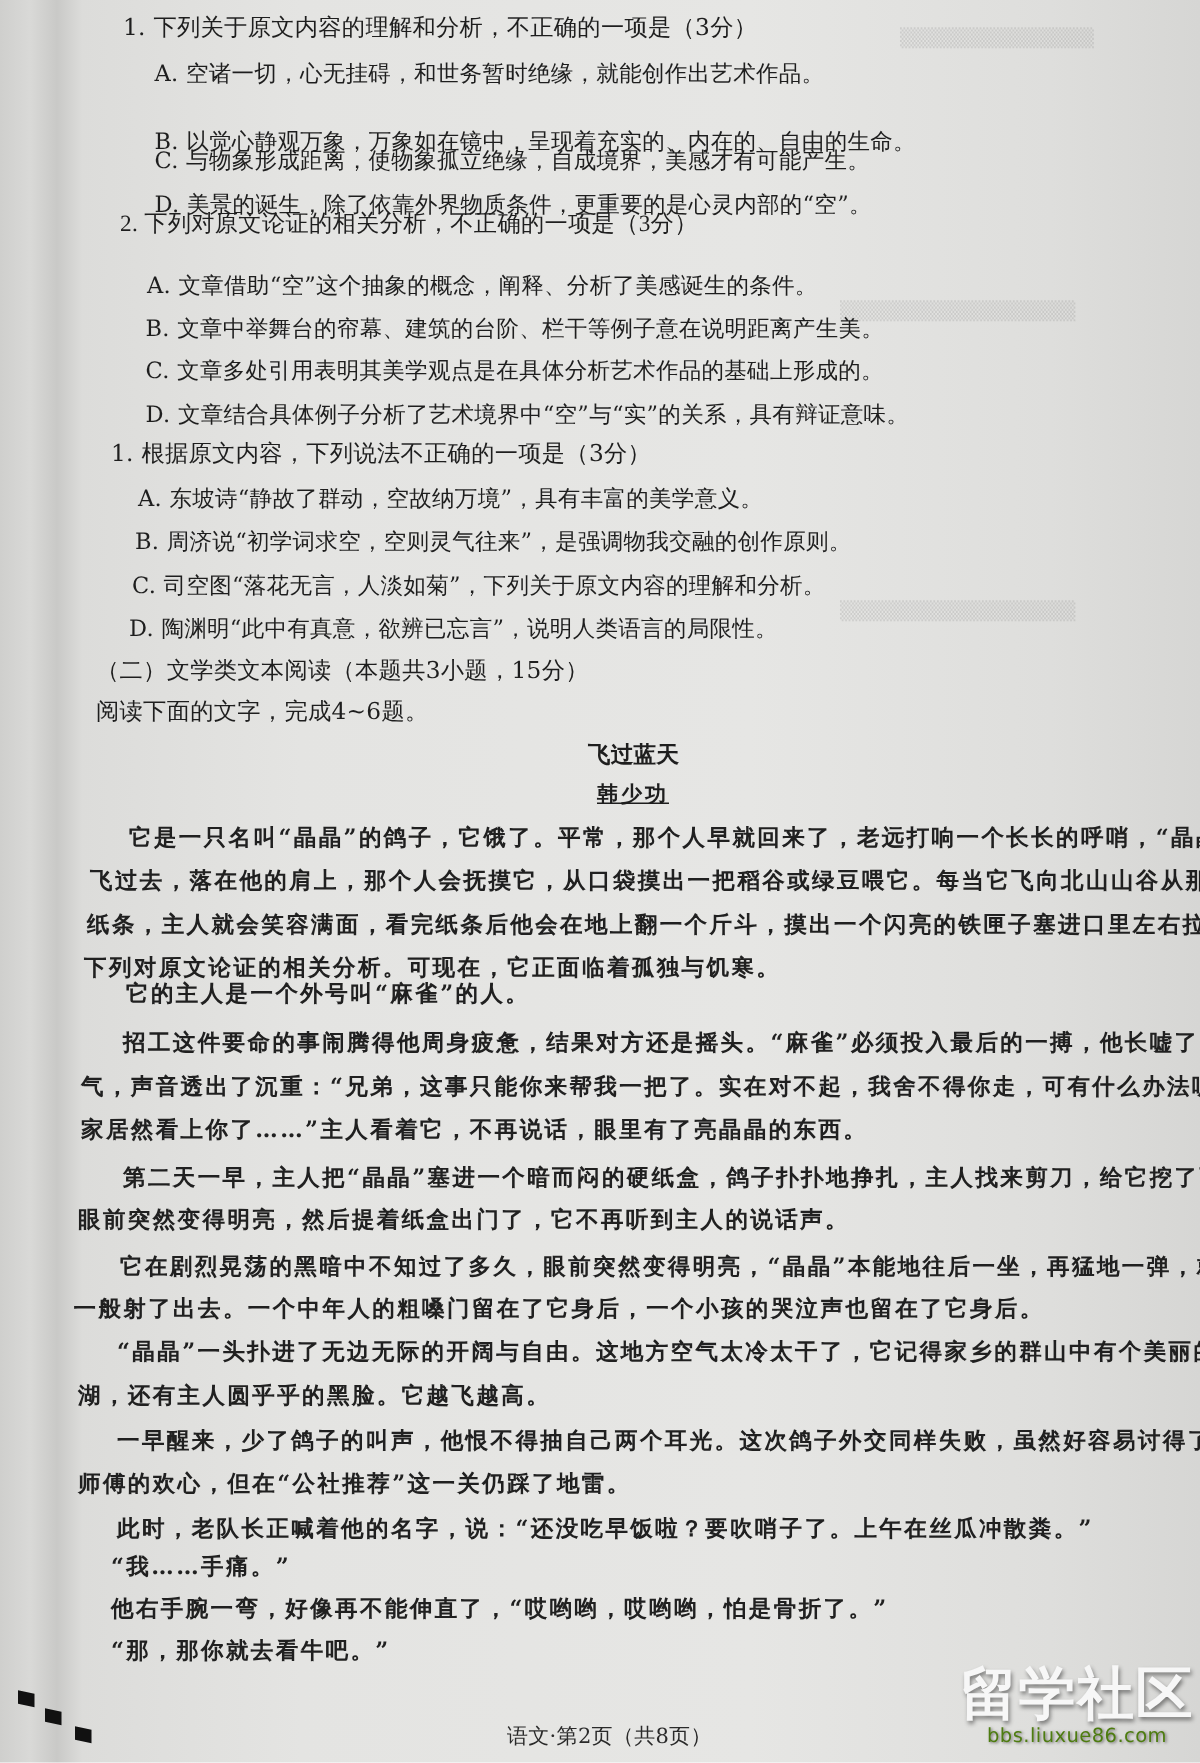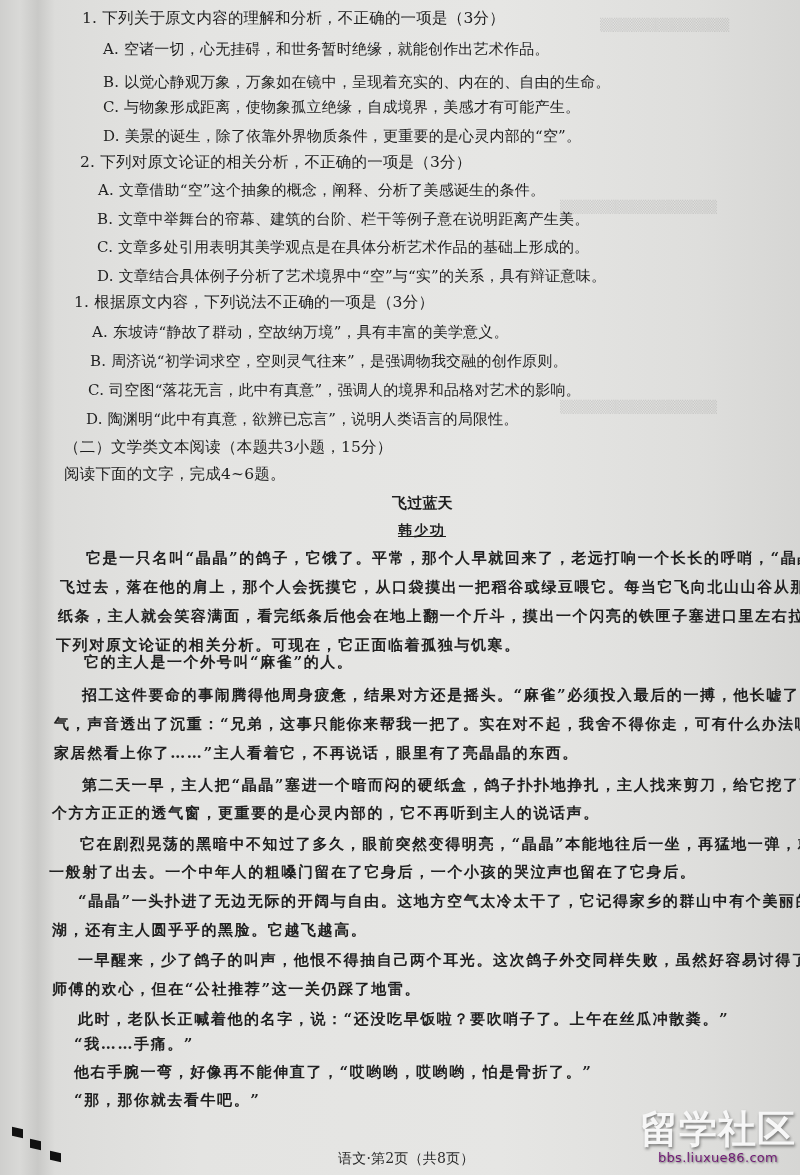--- a/index.html
+++ b/index.html
@@ -13,66 +13,66 @@
   .line { position: absolute; white-space: nowrap; font-size: 15.5px; line-height: 20px; letter-spacing: 0.2px; }
   .q { font-size: 15.5px; }
   .opt { font-size: 15px; }
   .body-text { font-size: 15px; letter-spacing: 1.6px; font-weight: bold; color: #202020; }
   .title { font-weight: bold; font-size: 15px; }
   .author { font-size: 14px; font-weight: bold; letter-spacing: 2px; text-decoration: underline; }
   .footer { font-size: 14px; color: #2a2a2a; }
   .mark { position: absolute; width: 11px; height: 9px; background: #111; transform: skewY(12deg); }
   .watermark { position: absolute; left: 640px; top: 1108px; width: 160px; height: 60px; }
   .wm-cn { position: absolute; left: 0; top: 0; font-family: "DejaVu Sans", sans-serif; font-weight: bold; font-size: 38px; color: #f7f7f7; letter-spacing: 1px; text-shadow: 1px 2px 3px rgba(0,0,0,0.45); line-height: 42px; }
-  .wm-url { position: absolute; left: 18px; top: 42px; font-family: "DejaVu Sans", sans-serif; font-size: 13px; color: #701a75; text-shadow: 1px 1px 2px rgba(0,0,0,0.5); letter-spacing: 0.3px; }
+  .wm-url { position: absolute; left: 18px; top: 42px; font-family: "DejaVu Sans", sans-serif; font-size: 13px; color: #4d7c0f; text-shadow: 1px 1px 2px rgba(0,0,0,0.5); letter-spacing: 0.3px; }
   .ghost { position: absolute; white-space: nowrap; font-size: 12px; color: rgba(60,60,60,0.13); }
 </style>
 </head>
 <body>
 
 <div class="page">
 
   <div class="ghost" style="left:600px;top:18px;">▒▒▒▒▒▒▒▒▒▒▒▒▒▒</div>
   <div class="ghost" style="left:560px;top:200px;">▒▒▒▒▒▒▒▒▒▒▒▒▒▒▒▒▒</div>
   <div class="ghost" style="left:560px;top:400px;">▒▒▒▒▒▒▒▒▒▒▒▒▒▒▒▒▒</div>
 
   <div class="line q" style="left:82px;top:8px;">1. 下列关于原文内容的理解和分析，不正确的一项是（3分）</div>
   <div class="line opt" style="left:103px;top:39px;">A. 空诸一切，心无挂碍，和世务暂时绝缘，就能创作出艺术作品。</div>
-  <div class="line opt" style="left:103px;top:72px;text-align:center;">B. 以觉心静观万象，万象如在镜中，呈现着充实的、内在的、自由的生命。</div>
+  <div class="line opt" style="left:103px;top:84px;text-align:center;">B. 以觉心静观万象，万象如在镜中，呈现着充实的、内在的、自由的生命。</div>
   <div class="line opt" style="left:103px;top:97px;">C. 与物象形成距离，使物象孤立绝缘，自成境界，美感才有可能产生。</div>
   <div class="line opt" style="left:103px;top:126px;">D. 美景的诞生，除了依靠外界物质条件，更重要的是心灵内部的“空”。</div>
 
-  <div class="line q" style="left:80px;top:152px;">2. 下列对原文论证的相关分析，不正确的一项是（3分）</div>
+  <div class="line q" style="left:80px;top:140px;font-family:Liberation Serif, serif;">2. 下列对原文论证的相关分析，不正确的一项是（3分）</div>
   <div class="line opt" style="left:98px;top:180px;">A. 文章借助“空”这个抽象的概念，阐释、分析了美感诞生的条件。</div>
   <div class="line opt" style="left:97px;top:237px;">C. 文章多处引用表明其美学观点是在具体分析艺术作品的基础上形成的。</div>
   <div class="line opt" style="left:97px;top:209px;">B. 文章中举舞台的帘幕、建筑的台阶、栏干等例子意在说明距离产生美。</div>
   <div class="line opt" style="left:97px;top:266px;text-align:right;">D. 文章结合具体例子分析了艺术境界中“空”与“实”的关系，具有辩证意味。</div>
 
   <div class="line q" style="left:74px;top:292px;">1. 根据原文内容，下列说法不正确的一项是（3分）</div>
   <div class="line opt" style="left:92px;top:322px;">A. 东坡诗“静故了群动，空故纳万境”，具有丰富的美学意义。</div>
   <div class="line opt" style="left:90px;top:351px;">B. 周济说“初学词求空，空则灵气往来”，是强调物我交融的创作原则。</div>
-  <div class="line opt" style="left:88px;top:380px;">C. 司空图“落花无言，此中有真意”，强调人的境界和品格对艺术的影响。</div>
+  <div class="line opt" style="left:88px;top:380px;">C. 司空图“落花无言，人淡如菊”，下列关于原文内容的理解和分析。</div>
   <div class="line opt" style="left:86px;top:409px;">D. 陶渊明“此中有真意，欲辨已忘言”，说明人类语言的局限性。</div>
 
   <div class="line q" style="left:64px;top:437px;">（二）文学类文本阅读（本题共3小题，15分）</div>
   <div class="line q" style="left:64px;top:464px;">阅读下面的文字，完成4~6题。</div>
 
   <div class="line title" style="left:392px;top:493px;">飞过蓝天</div>
   <div class="line author" style="left:398px;top:520px;">韩少功</div>
 
   <div class="line body-text" style="left:86px;top:548px;">它是一只名叫“晶晶”的鸽子，它饿了。平常，那个人早就回来了，老远打响一个长长的呼哨，“晶晶”</div>
   <div class="line body-text" style="left:60px;top:577px;">飞过去，落在他的肩上，那个人会抚摸它，从口袋摸出一把稻谷或绿豆喂它。每当它飞向北山山谷从那里带回</div>
   <div class="line body-text" style="left:58px;top:606px;">纸条，主人就会笑容满面，看完纸条后他会在地上翻一个斤斗，摸出一个闪亮的铁匣子塞进口里左右拉动，奇</div>
   <div class="line body-text" style="left:56px;top:635px;">下列对原文论证的相关分析。可现在，它正面临着孤独与饥寒。</div>
   <div class="line body-text" style="left:84px;top:652px;">它的主人是一个外号叫“麻雀”的人。</div>
   <div class="line body-text" style="left:82px;top:685px;">招工这件要命的事闹腾得他周身疲惫，结果对方还是摇头。“麻雀”必须投入最后的一搏，他长嘘了一口</div>
   <div class="line body-text" style="left:54px;top:714px;">气，声音透出了沉重：“兄弟，这事只能你来帮我一把了。实在对不起，我舍不得你走，可有什么办法呢？人</div>
   <div class="line body-text" style="left:54px;top:743px;">家居然看上你了……”主人看着它，不再说话，眼里有了亮晶晶的东西。</div>
   <div class="line body-text" style="left:82px;top:775px;">第二天一早，主人把“晶晶”塞进一个暗而闷的硬纸盒，鸽子扑扑地挣扎，主人找来剪刀，给它挖了两</div>
-  <div class="line body-text" style="left:52px;top:803px;">个方方正正的透气窗，更重要的是心灵内部的，它不再听到主人的说话声。</div>
+  <div class="line body-text" style="left:52px;top:803px;">眼前突然变得明亮，然后提着纸盒出门了，它不再听到主人的说话声。</div>
   <div class="line body-text" style="left:80px;top:834px;">它在剧烈晃荡的黑暗中不知过了多久，眼前突然变得明亮，“晶晶”本能地往后一坐，再猛地一弹，就箭</div>
   <div class="line body-text" style="left:49px;top:862px;">一般射了出去。一个中年人的粗嗓门留在了它身后，一个小孩的哭泣声也留在了它身后。</div>
   <div class="line body-text" style="left:78px;top:891px;">“晶晶”一头扑进了无边无际的开阔与自由。这地方空气太冷太干了，它记得家乡的群山中有个美丽的</div>
   <div class="line body-text" style="left:52px;top:920px;">湖，还有主人圆乎乎的黑脸。它越飞越高。</div>
   <div class="line body-text" style="left:78px;top:950px;">一早醒来，少了鸽子的叫声，他恨不得抽自己两个耳光。这次鸽子外交同样失败，虽然好容易讨得了招工</div>
   <div class="line body-text" style="left:52px;top:979px;">师傅的欢心，但在“公社推荐”这一关仍踩了地雷。</div>
   <div class="line body-text" style="left:78px;top:1009px;">此时，老队长正喊着他的名字，说：“还没吃早饭啦？要吹哨子了。上午在丝瓜冲散粪。”</div>
   <div class="line body-text" style="left:74px;top:1034px;">“我……手痛。”</div>
   <div class="line body-text" style="left:74px;top:1062px;">他右手腕一弯，好像再不能伸直了，“哎哟哟，哎哟哟，怕是骨折了。”</div>
   <div class="line body-text" style="left:74px;top:1090px;">“那，那你就去看牛吧。”</div>

